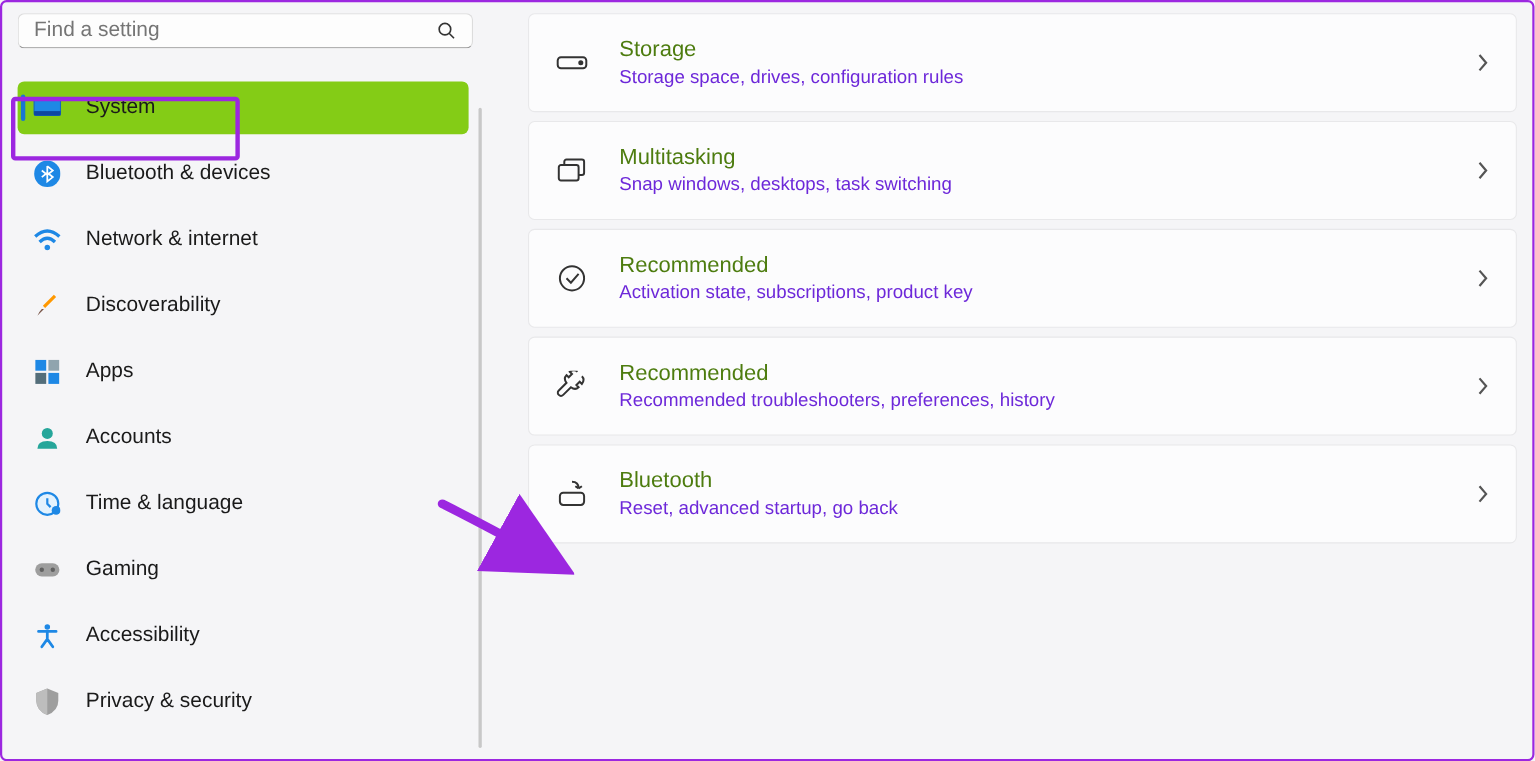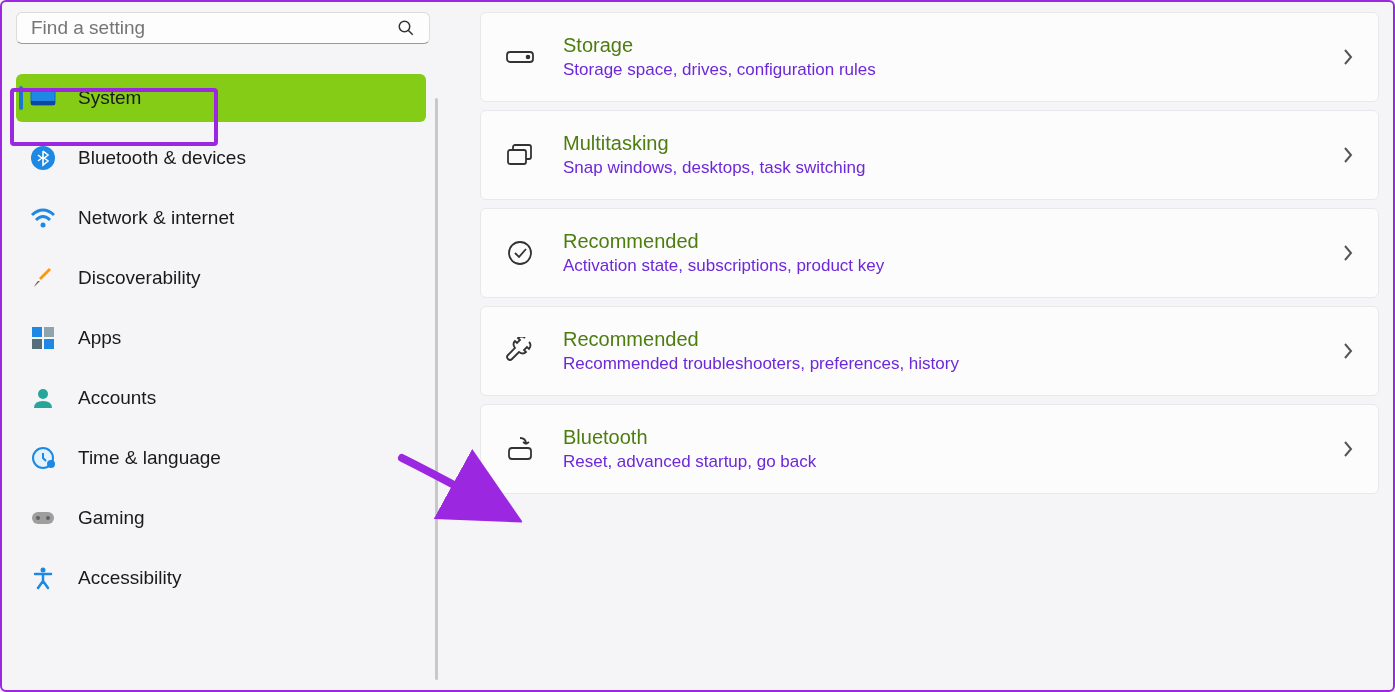--- a/index.html
+++ b/index.html
@@ -177,20 +177,29 @@
       </li>
       <li class="nav-item">
         <span class="nav-icon">
             <svg width="24" height="24" viewBox="0 0 24 24">
               <circle cx="12" cy="4" r="2.5" fill="#1e88e5"></circle>
               <path d="M4 8 L20 8 M12 8 L12 15 M12 15 L7 22 M12 15 L17 22" stroke="#1e88e5" stroke-width="2.5" stroke-linecap="round"></path>
             </svg>
           </span>
         <span>Accessibility</span>
       </li>
+      <li class="nav-item">
+        <span class="nav-icon">
+            <svg width="22" height="26" viewBox="0 0 22 26">
+              <path d="M11 1 L21 5 L21 12 Q21 21 11 25 Q1 21 1 12 L1 5 Z" fill="#9e9e9e"></path>
+              <path d="M11 1 L11 25 Q1 21 1 12 L1 5 Z" fill="#bdbdbd"></path>
+            </svg>
+          </span>
+        <span>Privacy &amp; security</span>
+      </li>
     </ul>
 
     <div class="highlight-box"></div>
     <div class="scroll-track"></div>
   </aside>
 
   <main class="main">
     <div class="card">
       <span class="card-icon">
           <svg width="30" height="18" viewBox="0 0 30 18" fill="none" stroke="#333" stroke-width="1.8">

